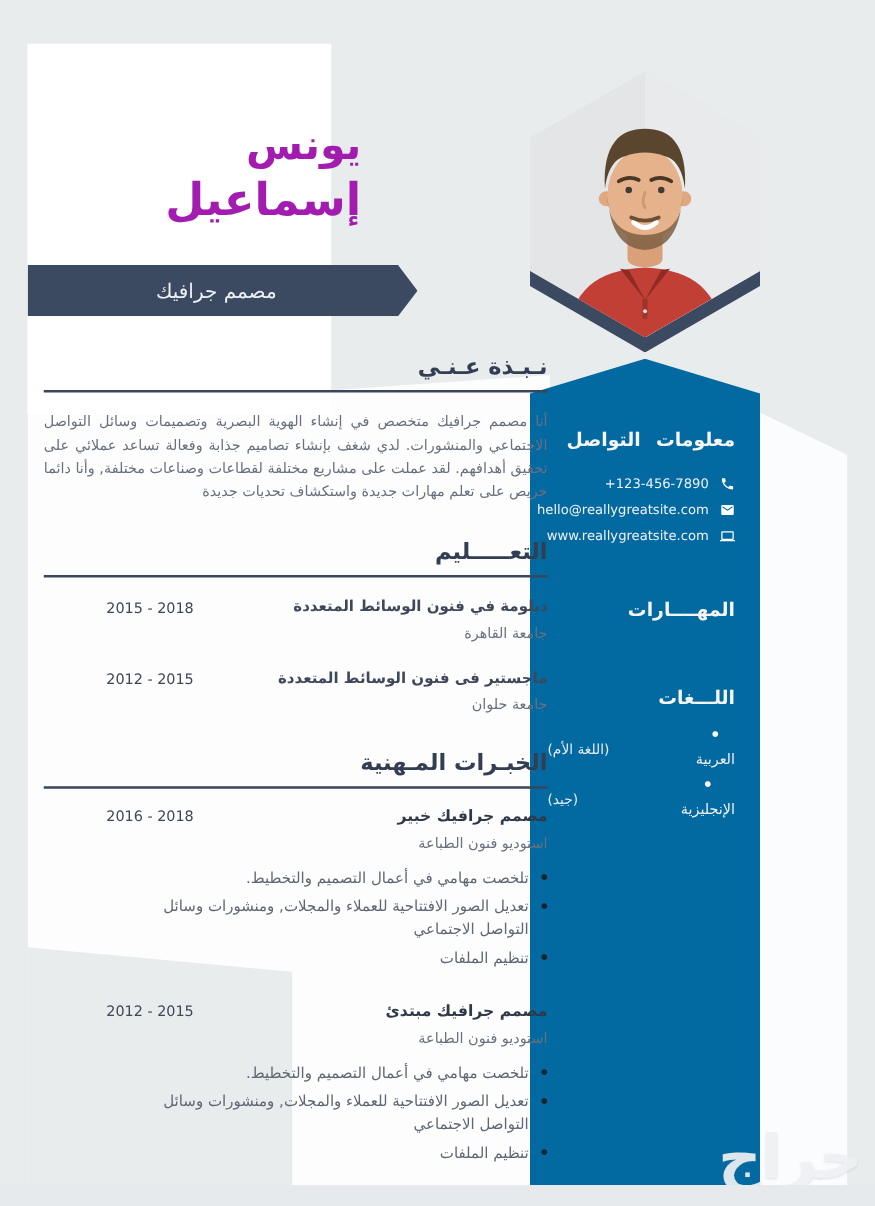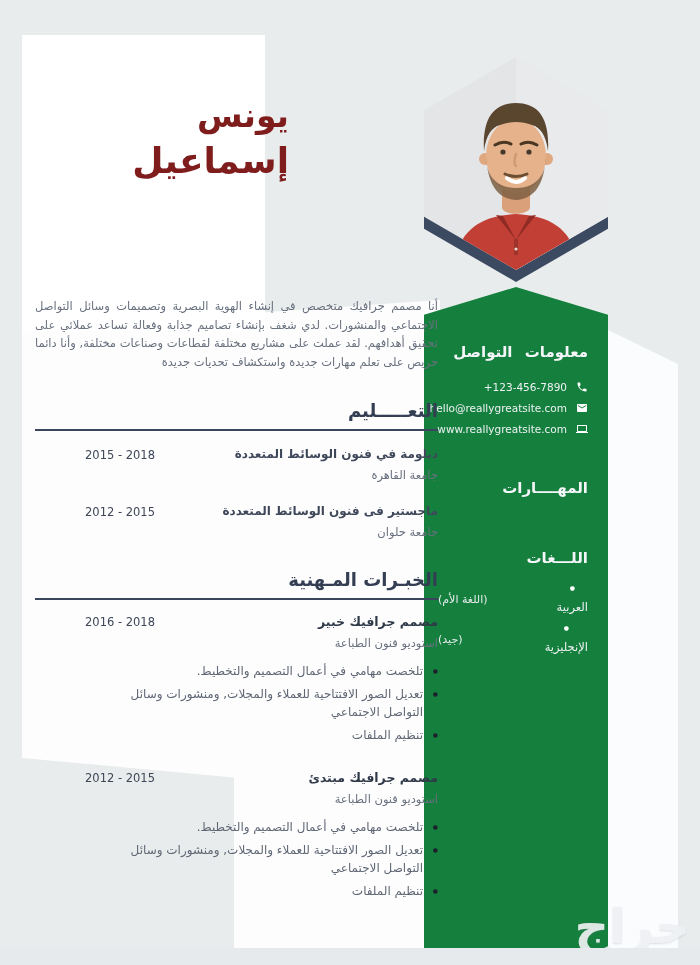--- a/index.html
+++ b/index.html
@@ -12,37 +12,37 @@
   .content-bg   { position:absolute; left:22px; top:300px; width:418px; height:648px; background:#fdfdfe;
                   clip-path:polygon(0 4.5%, 100% 0, 100% 100%, 0 100%); z-index:1; }
   .right-strip  { position:absolute; left:608px; top:330px; width:70px; height:618px; background:#fbfcfd;
                   clip-path:polygon(0 0, 100% 5.5%, 100% 100%, 0 100%); z-index:1; }
   .bl-wedge     { position:absolute; left:22px; top:752px; width:212px; height:196px; background:#e9eced;
                   clip-path:polygon(0 3%, 100% 13%, 100% 100%, 0 100%); z-index:2; }
   .bottom-strip { position:absolute; left:0; top:948px; width:700px; height:17px; background:#e6eaed; z-index:6; }
 
   
   .name-text { position:absolute; left:22px; top:95px; width:289px; padding-left:0; padding-right:22px;
-               text-align:right; direction:rtl; z-index:4; color:#7f1d1d; }
+               text-align:right; direction:rtl; z-index:4; color:#a21caf; }
   .first-name { font-size:33px; font-weight:600; line-height:1.25; }
   .last-name  { font-size:36px; font-weight:800; line-height:1.25; margin-top:2px; }
 
   .banner { position:absolute; left:22px; top:212px; width:312px; height:41px; background:#3b4961;
             clip-path:polygon(0 0, 95% 0, 100% 50%, 95% 100%, 0 100%);
             display:flex; align-items:center; justify-content:center; z-index:5; }
   .banner span { color:#edf0f4; font-size:16px; margin-right:10px; }
 
   
   .hex-navy  { position:absolute; left:424px; top:69px; width:184px; height:213px; background:#3b4961;
                clip-path:polygon(50% 0, 100% 25%, 100% 75%, 50% 100%, 0 75%, 0 25%); z-index:3; }
   .hex-photo { position:absolute; left:424px; top:57px; width:184px; height:213px;
                clip-path:polygon(50% 0, 100% 25%, 100% 75%, 50% 100%, 0 75%, 0 25%); z-index:4; overflow:hidden; }
 
   
-  .sidebar { position:absolute; left:424px; top:287px; width:184px; height:661px; background:#15803d;
+  .sidebar { position:absolute; left:424px; top:287px; width:184px; height:661px; background:#0369a1;
              clip-path:polygon(50% 0, 100% 4.2%, 100% 100%, 0 100%, 0 4.2%);
              z-index:3; direction:rtl; color:#ffffff; }
   .sidebar-inner { padding:56px 20px 0 14px; }
   .sb-heading { font-size:15px; font-weight:700; color:#f4f6f9; word-spacing:7px; }
   .contact-list { margin-top:20px; }
   .contact-row { display:flex; align-items:center; justify-content:flex-start; gap:9px; margin-bottom:9px; }
   .contact-row svg { width:12px; height:12px; flex:0 0 auto; fill:#ffffff; }
   .contact-value { font-size:10.5px; color:#eef1f5; direction:ltr; unicode-bidi:embed; }
   .skills-block { margin-top:44px; }
   .dot-list { margin-top:18px; list-style:none; }
@@ -86,20 +86,23 @@
   <div class="content-bg"></div>
   <div class="right-strip"></div>
   <div class="name-block"></div>
   <div class="bl-wedge"></div>
 
   <div class="name-text">
     <div class="first-name">يونس</div>
     <div class="last-name">إسماعيل</div>
   </div>
 
+  <div class="banner">
+    <span>مصمم جرافيك</span>
+  </div>
 
   <div class="hex-navy"></div>
   <div class="hex-photo">
     <svg viewBox="0 0 184 213" width="184" height="213">
       <rect width="184" height="213" fill="#e3e5e7"></rect>
       <rect x="92" width="92" height="213" fill="#e8eaec"></rect>
       <path d="M28 213 C34 176 52 159 92 157 C132 159 150 176 156 213 Z" fill="#c23f35"></path>
       <path d="M72 158 L92 183 L79 159 Z" fill="#8f2b24"></path>
       <path d="M112 158 L92 183 L105 159 Z" fill="#8f2b24"></path>
       <rect x="90" y="182" width="4" height="16" fill="#9e332b"></rect>
@@ -170,20 +173,21 @@
           </div>
         </div>
       </div>
 
     </div>
   </aside>
 
   <main class="main">
 
     <section>
+      <h2 class="sec-heading">نـبـذة عـنـي</h2>
       <p class="about-text">أنا مصمم جرافيك متخصص في إنشاء الهوية البصرية وتصميمات وسائل التواصل الاجتماعي والمنشورات. لدي شغف بإنشاء تصاميم جذابة وفعالة تساعد عملائي على تحقيق أهدافهم. لقد عملت على مشاريع مختلفة لقطاعات وصناعات مختلفة, وأنا دائما حريص على تعلم مهارات جديدة واستكشاف تحديات جديدة</p>
     </section>
 
     <section class="edu-section">
       <h2 class="sec-heading">التعـــــليم</h2>
       <div class="entry-row">
         <div class="entry-main">
           <div class="entry-degree">دبلومة في فنون الوسائط المتعددة</div>
           <div class="entry-sub">جامعة القاهرة</div>
         </div>

